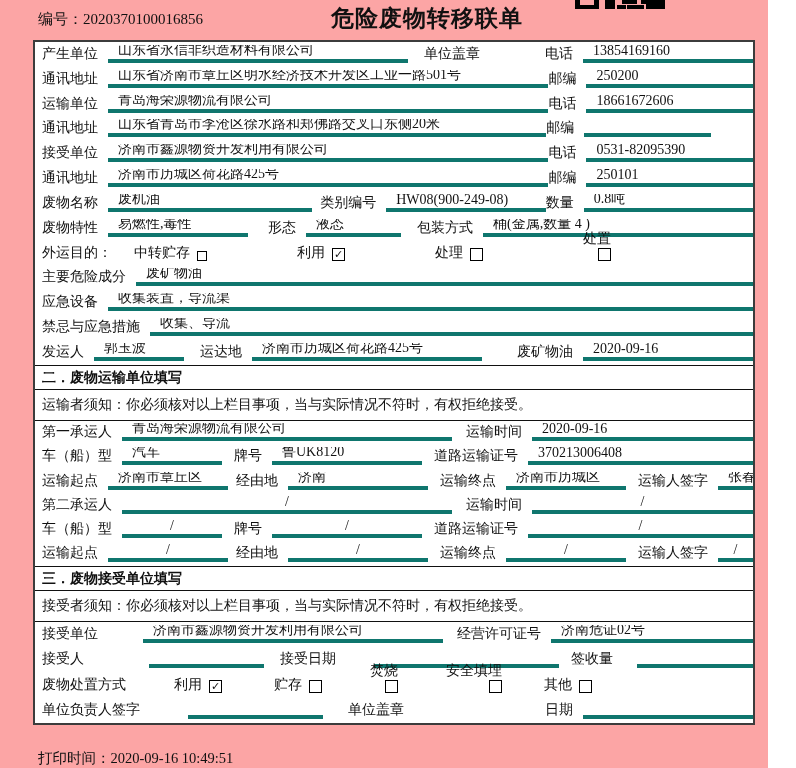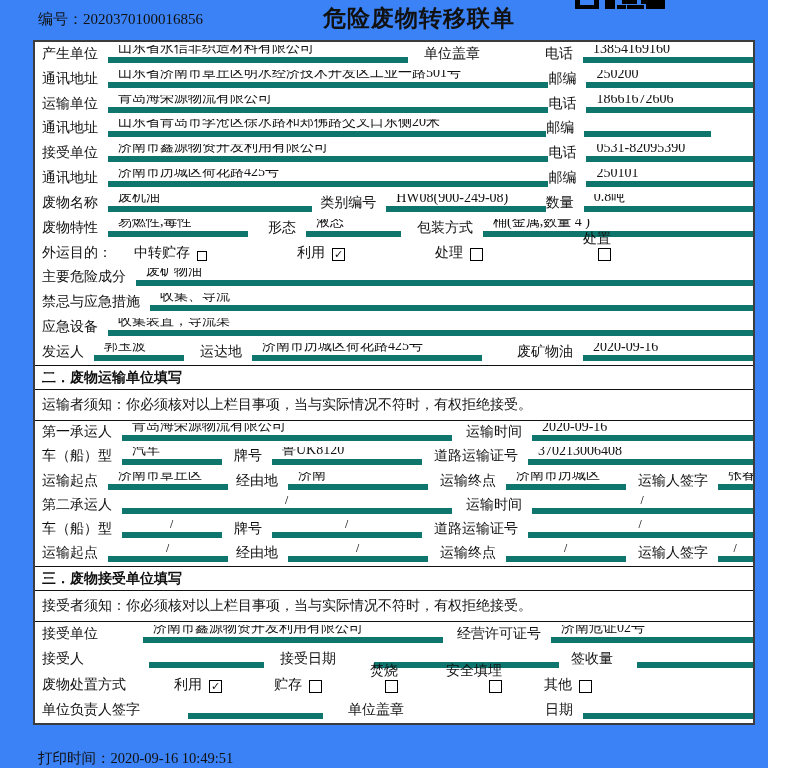--- a/index.html
+++ b/index.html
@@ -1,21 +1,21 @@
 <!DOCTYPE html>
 <html><head>
 <meta charset="utf-8">
 <style>
   html,body{margin:0;padding:0;background:#fff;}
-  .page{position:relative;width:768px;height:768px;background:#3b82f6;overflow:hidden;
+  .page{position:relative;width:768px;height:768px;background:#fca5a5;overflow:hidden;
         font-family:"Liberation Serif","DejaVu Serif",serif;color:#111;}
   .right-rule{position:absolute;left:791px;top:0;width:2px;height:768px;background:#b9b9b9;}
   
   .serial{position:absolute;left:38px;top:10px;font-size:15px;white-space:nowrap;}
-  .doc-title{position:absolute;left:323px;top:3px;font-size:23px;font-weight:bold;
+  .doc-title{position:absolute;left:331px;top:3px;font-size:23px;font-weight:bold;
              font-family:"Liberation Sans","DejaVu Sans",sans-serif;letter-spacing:1px;white-space:nowrap;}
   .qr{position:absolute;left:575px;top:0;width:90px;height:9px;}
   .qr div{position:absolute;background:#000;}
   .qr .q1{left:0;top:0;width:24px;height:9px;background:transparent;
           border-left:5px solid #000;border-right:5px solid #000;border-bottom:4px solid #000;box-sizing:border-box;}
   .qr .q2{left:30px;top:0;width:10px;height:9px;}
   .qr .q3{left:42px;top:5px;width:9px;height:4px;}
   .qr .q4{left:47px;top:0;width:15px;height:4px;}
   .qr .q5{left:52px;top:5px;width:17px;height:4px;}
   .qr .q6{left:66px;top:0;width:7px;height:4px;}
@@ -24,21 +24,21 @@
   .form{position:absolute;left:33px;top:40px;width:722px;border:2px solid #3c3c3c;box-sizing:border-box;background:#fff;}
   .sec-title{height:23px;line-height:23px;font-weight:bold;font-size:14px;padding-left:7px;
              border-bottom:1px solid #111;font-family:"Liberation Sans","DejaVu Sans",sans-serif;}
   .sec-title.bt{border-top:1px solid #111;}
   .notice{height:30px;border-bottom:1px solid #111;display:flex;align-items:center;padding-left:7px;font-size:14px;}
   .row{display:flex;align-items:flex-end;padding:0 0 4px 7px;box-sizing:border-box;font-size:14px;}
   .s1 .row{height:24.85px;}
   .s2 .row{height:24.2px;}
   .s3 .row{height:25.2px;}
   .lbl{white-space:nowrap;margin-right:10px;}
-  .u{border-bottom:6px solid #0f766e;white-space:nowrap;height:18px;display:flex;align-items:flex-end;
+  .u{border-bottom:4px solid #0f766e;white-space:nowrap;height:18px;display:flex;align-items:flex-end;
      padding-left:10px;box-sizing:border-box;overflow:hidden;}
   .u.center{justify-content:center;padding-left:0;}
   .flex1{flex:1;}
   .w90{width:90px;} .w95{width:95px;} .w100{width:100px;} .w115{width:115px;} .w120{width:120px;}
   .w130{width:130px;} .w135{width:135px;} .w140{width:140px;} .w150{width:150px;} .w160{width:160px;}
   .w170{width:170px;} .w185{width:185px;} .w205{width:205px;} .w230{width:230px;} .w300{width:300px;}
   .w330{width:330px;} .w450{width:450px;}
   .mlauto{margin-left:auto;} .mr40{margin-right:42px;}
   .ml8{margin-left:8px;} .ml12{margin-left:12px;} .ml14{margin-left:14px;} .ml16{margin-left:16px;}
   .ml20{margin-left:20px;} .ml25{margin-left:25px;} .ml28{margin-left:28px;} .ml35{margin-left:35px;}
@@ -154,27 +154,27 @@
           <span class="cb"></span>
         </span>
       </div>
 
       <div class="row">
         <span class="lbl">主要危险成分</span>
         <span class="u flex1">废矿物油</span>
       </div>
 
       <div class="row">
+        <span class="lbl">应急设备</span>
+        <span class="u flex1">收集装置，导流渠</span>
+      </div>
+
+      <div class="row">
         <span class="lbl">禁忌与应急措施</span>
         <span class="u flex1">收集、导流</span>
-      </div>
-
-      <div class="row">
-        <span class="lbl">应急设备</span>
-        <span class="u flex1">收集装置，导流渠</span>
       </div>
 
       <div class="row">
         <span class="lbl">发运人</span>
         <span class="u w90">郭玉波</span>
         <span class="lbl ml16">运达地</span>
         <span class="u w230">济南市历城区荷花路425号</span>
         <span class="lbl mlauto">废矿物油</span>
         <span class="u w170">2020-09-16</span>
       </div>

